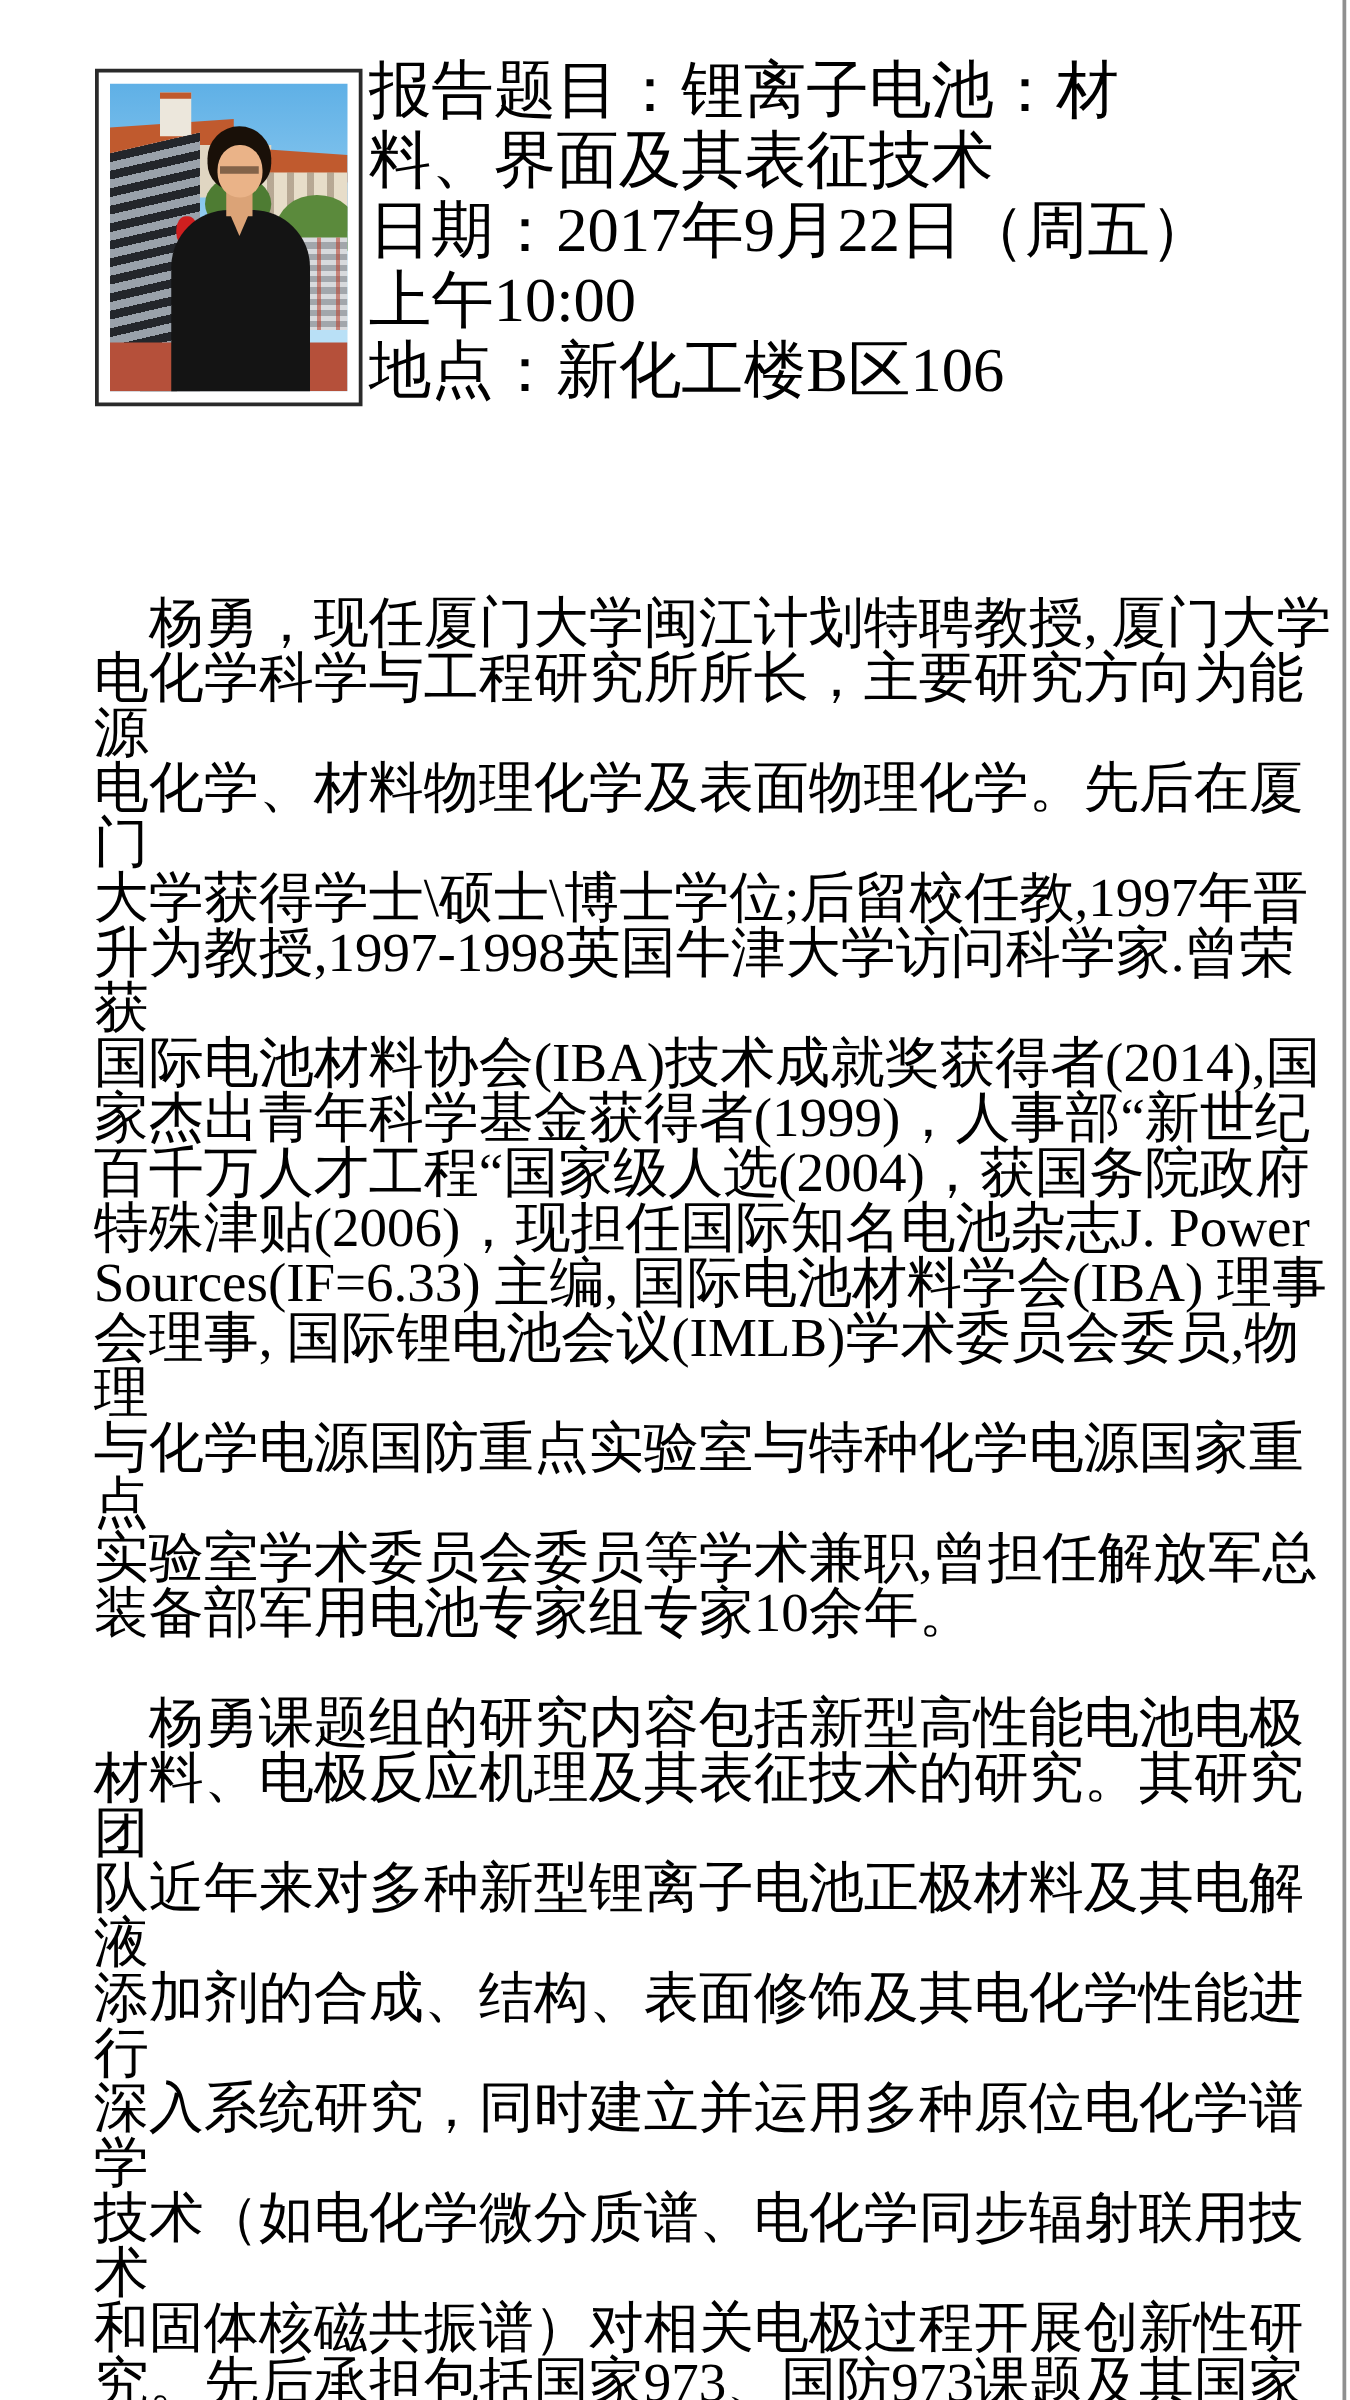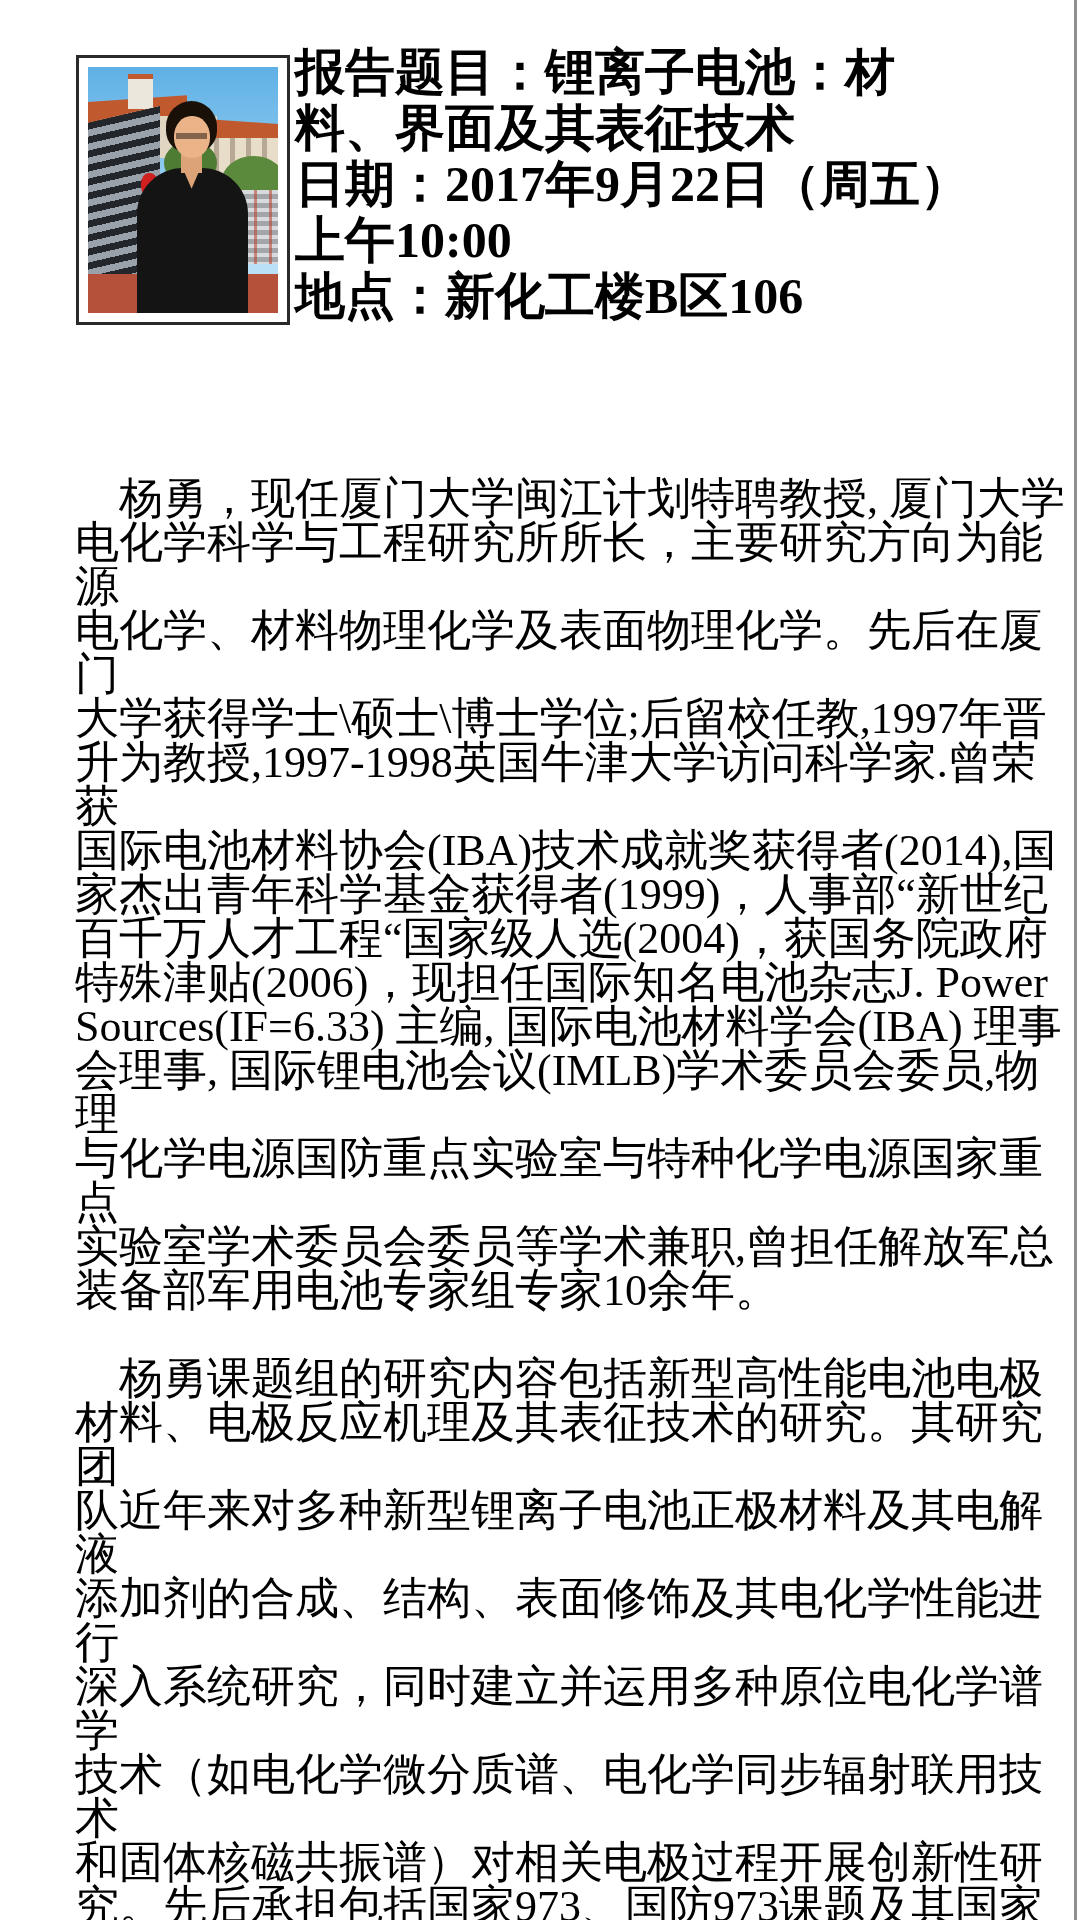--- a/index.html
+++ b/index.html
@@ -59,21 +59,21 @@
   .p-shirt       { left: 26%; top: 41%; width: 58%; height: 62%; background: #141414;
                    border-radius: 42% 42% 6% 6% / 30% 30% 0 0; }
   .p-collar      { left: 50%; top: 41.5%; width: 9%; height: 8%; background: #dba377;
                    clip-path: polygon(0 0, 100% 0, 50% 100%); }
 
   
   .header-text {
     position: absolute; left: 295px; top: 44px;
     width: 762px;
     font-size: 50px; line-height: 56px;
-    font-weight: 700;
+    font-weight: 400;
     white-space: pre-line;
   }
 
   
   .bio {
     position: absolute; left: 75px; top: 433px;
     width: 1002px;
     font-size: 44px; line-height: 44px;
     font-weight: 400;
     white-space: pre-line;

